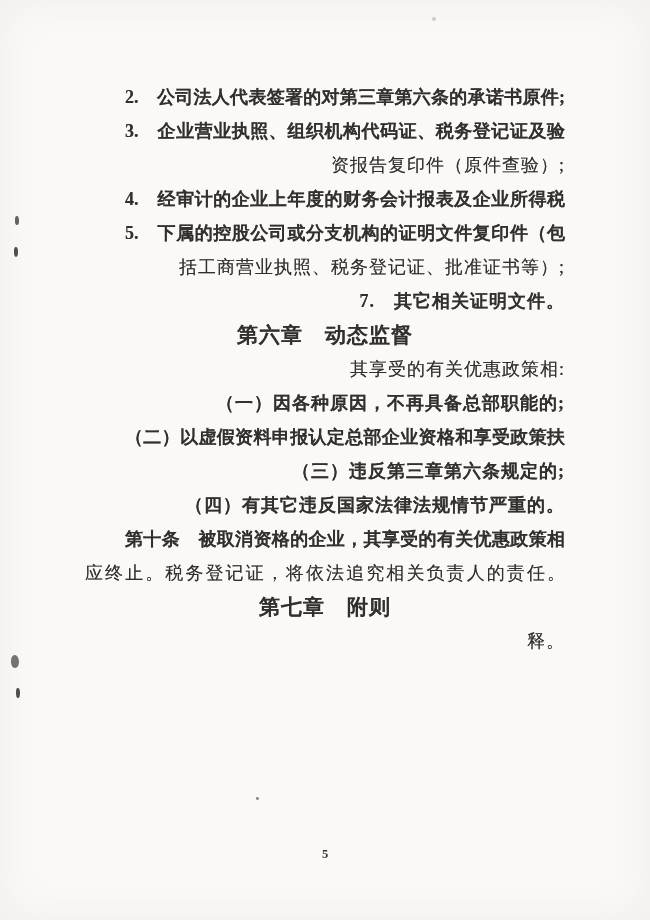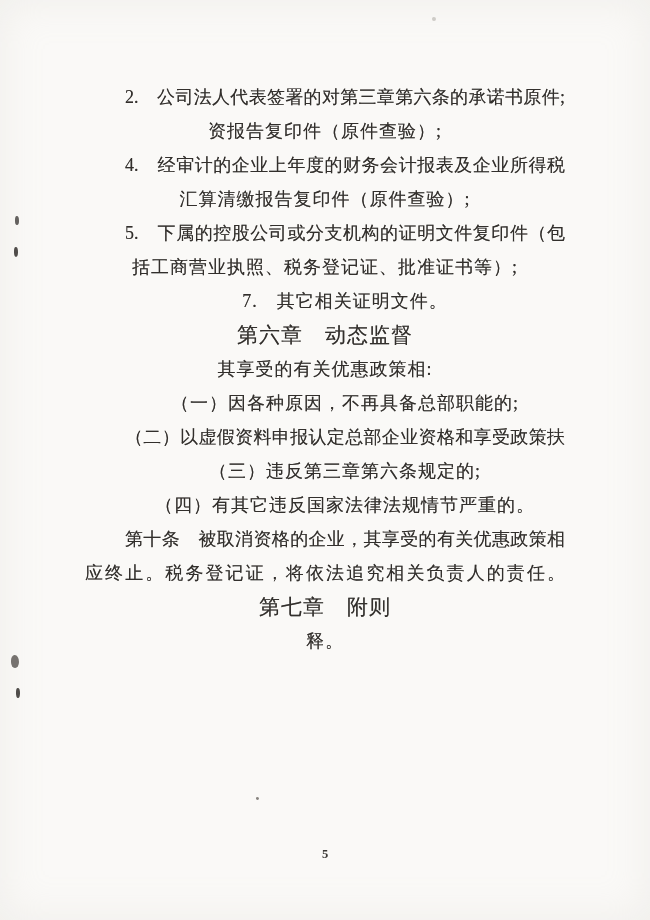--- a/index.html
+++ b/index.html
@@ -28,35 +28,36 @@
     font-size: 18px;
     line-height: 34px;
     color: #322f2c;
     text-shadow: 0 0 0.6px rgba(50,47,44,0.55);
   }
   .doc p {
     margin: 0;
     padding: 0;
     white-space: nowrap;
     letter-spacing: 1px;
-    text-align: center;
+    text-align: right;
   }
   .doc p.indent {
     text-indent: 40px;
+    font-weight: bold;
   }
   .doc p.fill {
     white-space: normal;
     letter-spacing: 0;
     text-align: justify;
     text-align-last: justify;
   }
   .doc p.heading {
     text-align: left;
     text-align-last: center;
-    font-weight: normal;
+    font-weight: bold;
     font-size: 21px;
     letter-spacing: 1px;
     white-space: nowrap;
   }
   .page-number {
     position: absolute;
     top: 847px;
     left: 0;
     width: 650px;
     text-align: center;
@@ -70,23 +71,23 @@
     border-radius: 45% 55% 50% 50%;
     pointer-events: none;
   }
 </style>
 </head>
 <body>
 
 <div class="page">
   <div class="doc">
       <p class="indent fill">2.　公司法人代表签署的对第三章第六条的承诺书原件;</p>
+      <p class="indent fill">3.　企业营业执照、组织机构代码证、税务登记证及验</p>
       <p class="">资报告复印件（原件查验）;</p>
       <p class="indent fill">4.　经审计的企业上年度的财务会计报表及企业所得税</p>
-      <p class="">汇算清缴报告复印件（原件查验）;</p>
       <p class="indent fill">5.　下属的控股公司或分支机构的证明文件复印件（包</p>
       <p class="">括工商营业执照、税务登记证、批准证书等）;</p>
       <p class="indent">7.　其它相关证明文件。</p>
       <p class="heading">第六章　动态监督</p>
       <p class="">其享受的有关优惠政策相:</p>
       <p class="indent">（一）因各种原因，不再具备总部职能的;</p>
       <p class="indent fill">（二）以虚假资料申报认定总部企业资格和享受政策扶</p>
       <p class="indent">（三）违反第三章第六条规定的;</p>
       <p class="indent">（四）有其它违反国家法律法规情节严重的。</p>
       <p class="indent fill">第十条　被取消资格的企业，其享受的有关优惠政策相</p>

